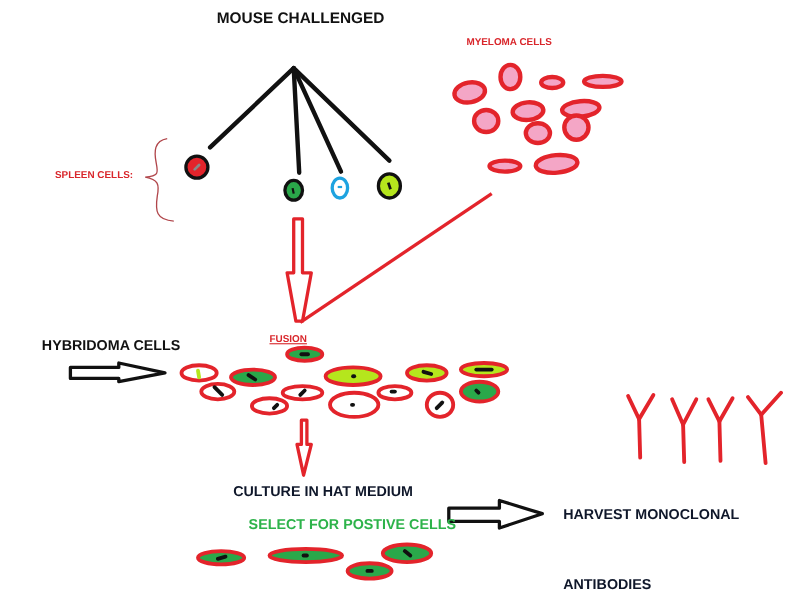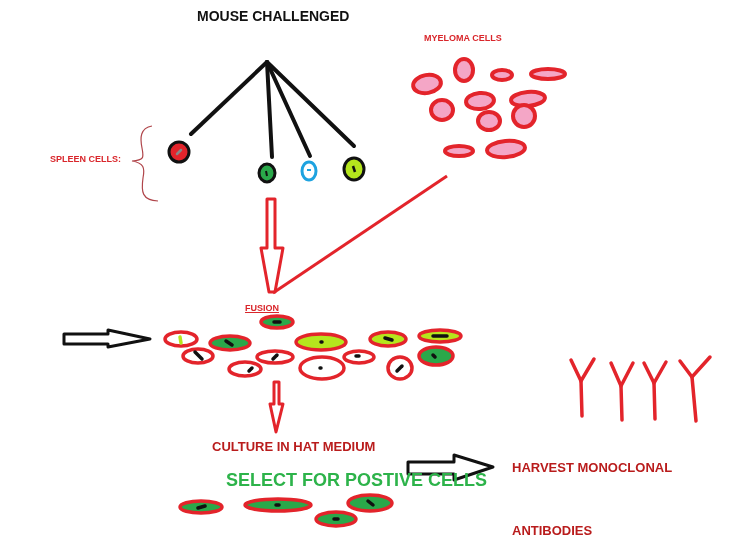--- a/index.html
+++ b/index.html
@@ -1,22 +1,22 @@
 <!DOCTYPE html>
 <html><head>
 <meta charset="utf-8">
 <style>
   html, body { margin: 0; padding: 0; background: #ffffff; }
   #stage { position: relative; width: 731px; height: 537px; overflow: hidden; background: #fff; }
   #stage svg { position: absolute; left: 0; top: 0; }
   .lbl { position: absolute; font-family: "Liberation Sans", sans-serif; font-weight: bold; white-space: nowrap; line-height: 1.25; }
   .lbl-black { color: #111111; font-size: 14px; }
   .lbl-red-small { color: #d9262b; font-size: 9px; text-align: right; }
-  .lbl-red { color: #b91c1c; font-size: 13px; }
-  .lbl-green { color: #2db34a; font-size: 18px; }
+  .lbl-red { color: #0f172a; font-size: 13px; }
+  .lbl-green { color: #2db34a; font-size: 13px; }
 </style>
 </head>
 <body>
 
 <div id="stage">
   <svg id="art" width="731" height="537" viewBox="0 0 731 537" xmlns="http://www.w3.org/2000/svg">
 
     <g stroke="#111" stroke-width="4" stroke-linecap="round" fill="none">
       <line x1="267" y1="62" x2="191" y2="134"></line>
       <line x1="267" y1="62" x2="272" y2="157"></line>
@@ -182,17 +182,18 @@
           <polyline points="680,361 692,377 710,357"></polyline>
           <line x1="692" y1="377" x2="696" y2="421"></line>
         </g>
       </g>
   </svg>
 
   <div class="lbl lbl-black" style="left:197px; top:8px;">MOUSE CHALLENGED</div>
   <div class="lbl lbl-red-small" style="left:424px; top:33px;">MYELOMA CELLS</div>
   <div class="lbl lbl-red-small" style="left:18px; top:154px;margin-left:32px;">SPLEEN CELLS:</div>
   <div class="lbl lbl-red-small" style="left:245px; top:303px;text-decoration:underline;">FUSION</div>
+  <div class="lbl lbl-black" style="left:38px; top:306px; font-size:13px;">HYBRIDOMA CELLS</div>
   <div class="lbl lbl-red" style="left:212px; top:439px;">CULTURE IN HAT MEDIUM</div>
   <div class="lbl lbl-green" style="left:226px; top:469px;">SELECT FOR POSTIVE CELLS</div>
   <div class="lbl lbl-red" style="left:512px; top:460px;">HARVEST MONOCLONAL</div>
   <div class="lbl lbl-red" style="left:512px; top:479px;margin-top:44px;">ANTIBODIES</div>
 </div>
 
 </body></html>

